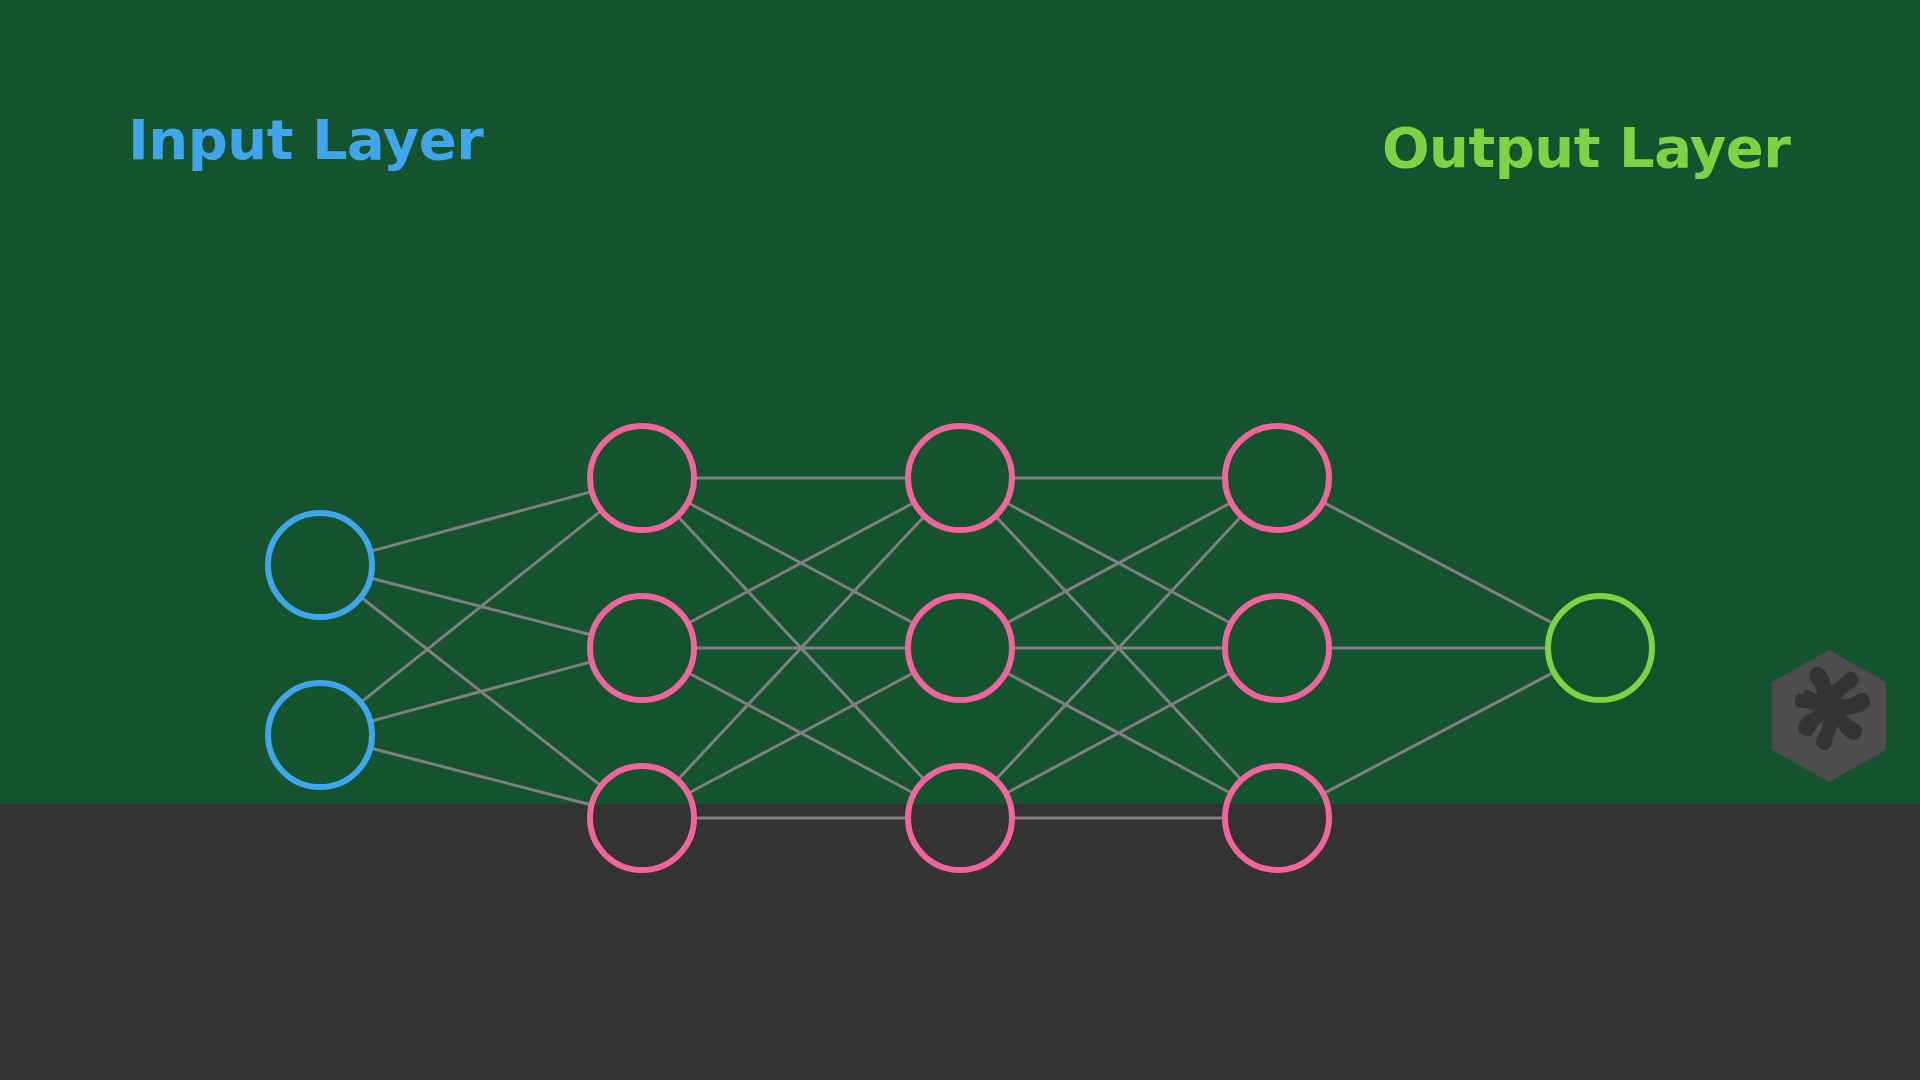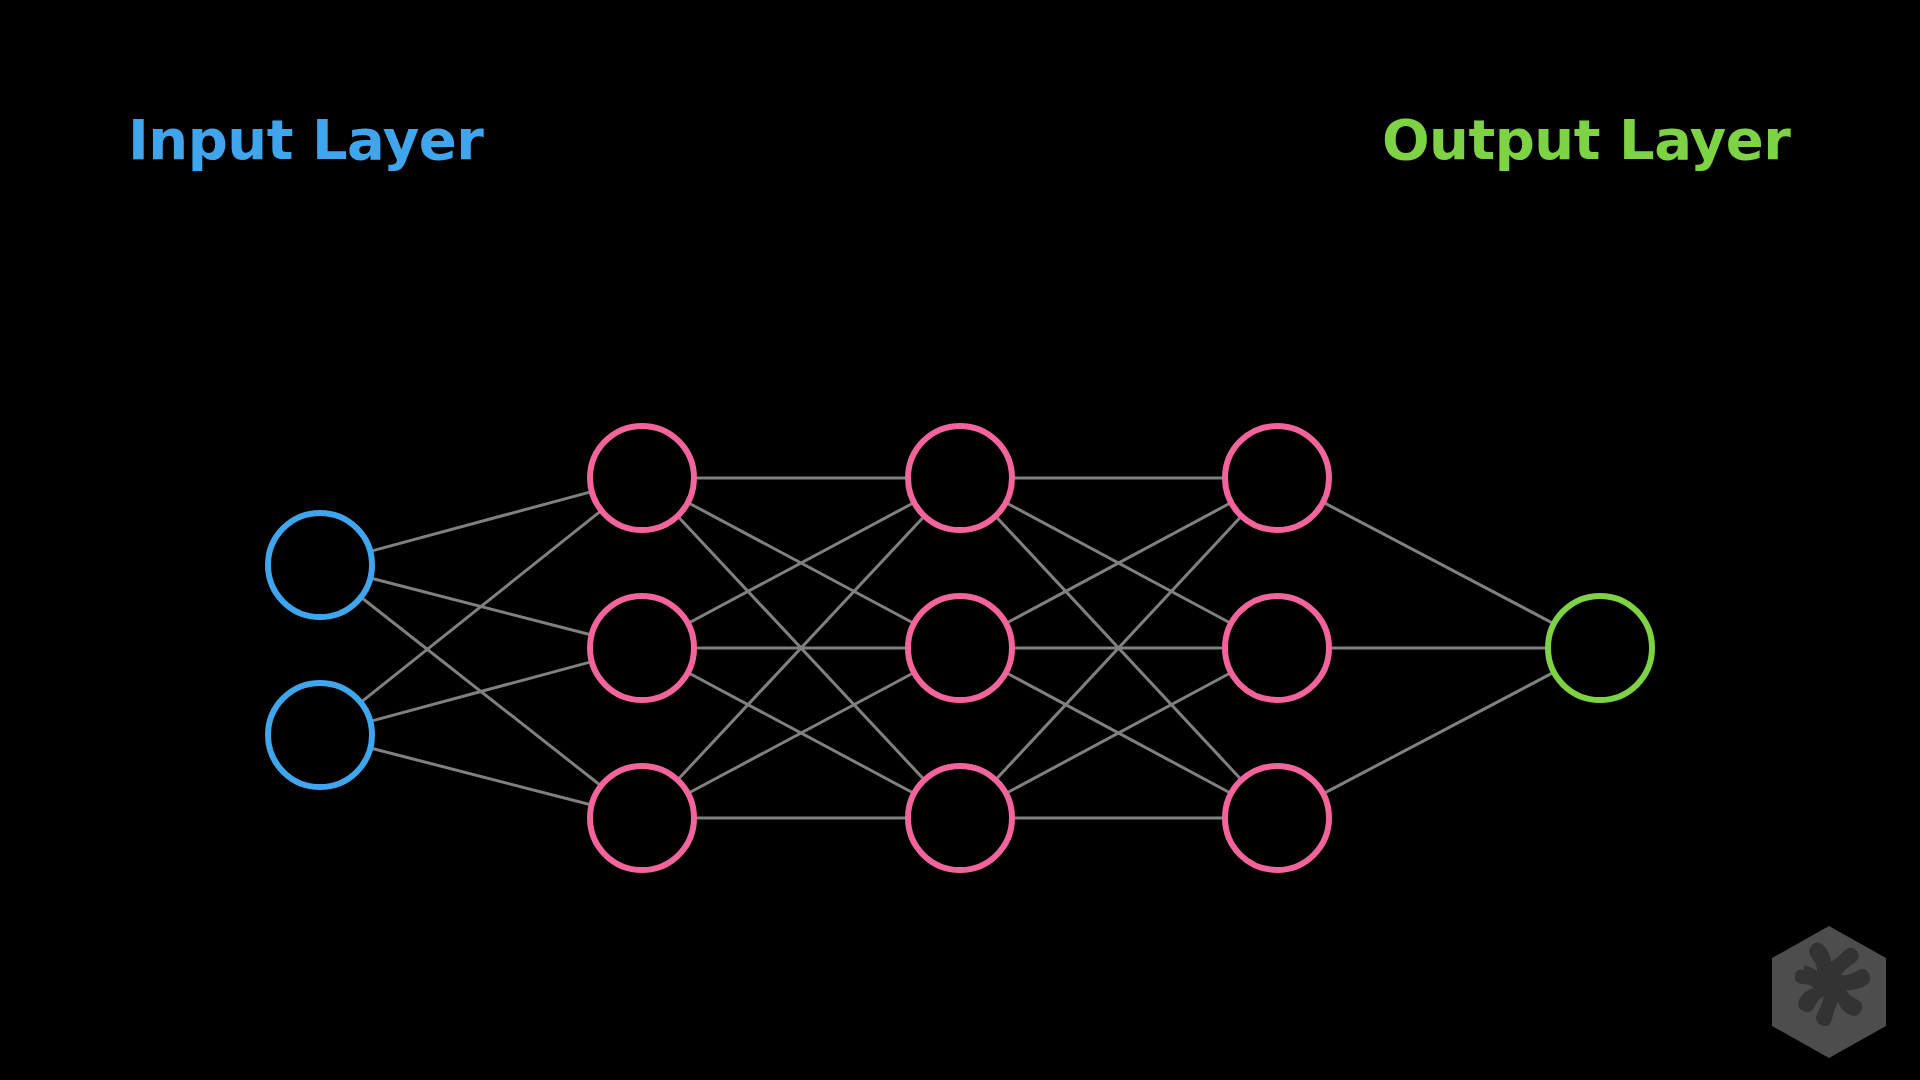--- a/index.html
+++ b/index.html
@@ -9,22 +9,22 @@
     background: #333333;
     width: 1920px;
     height: 1080px;
     overflow: hidden;
     font-family: "DejaVu Sans", sans-serif;
   }
 
   #stage {
     position: relative;
     width: 1920px;
-    height: 1080px;
-    background: #000000;
+    height: 804px;
+    background: #14532d;
   }
 
   
   .caption-row {
     position: absolute;
     top: 0;
     left: 0;
     width: 1920px;
     height: 260px;
     pointer-events: none;
@@ -37,21 +37,21 @@
     font-size: 56px;
     line-height: 1;
     letter-spacing: -0.5px;
     white-space: nowrap;
     top: 140px;
     transform: translateY(-50%);
   }
 
   .caption-input  { left: 128px; }
   .caption-hidden { left: 692px; }
-  .caption-output { left: 1382px; }
+  .caption-output { left: 1382px; margin-top: 8px; }
 
   
   #network {
     position: absolute;
     top: 0;
     left: 0;
     width: 1920px;
     height: 1080px;
   }
 

